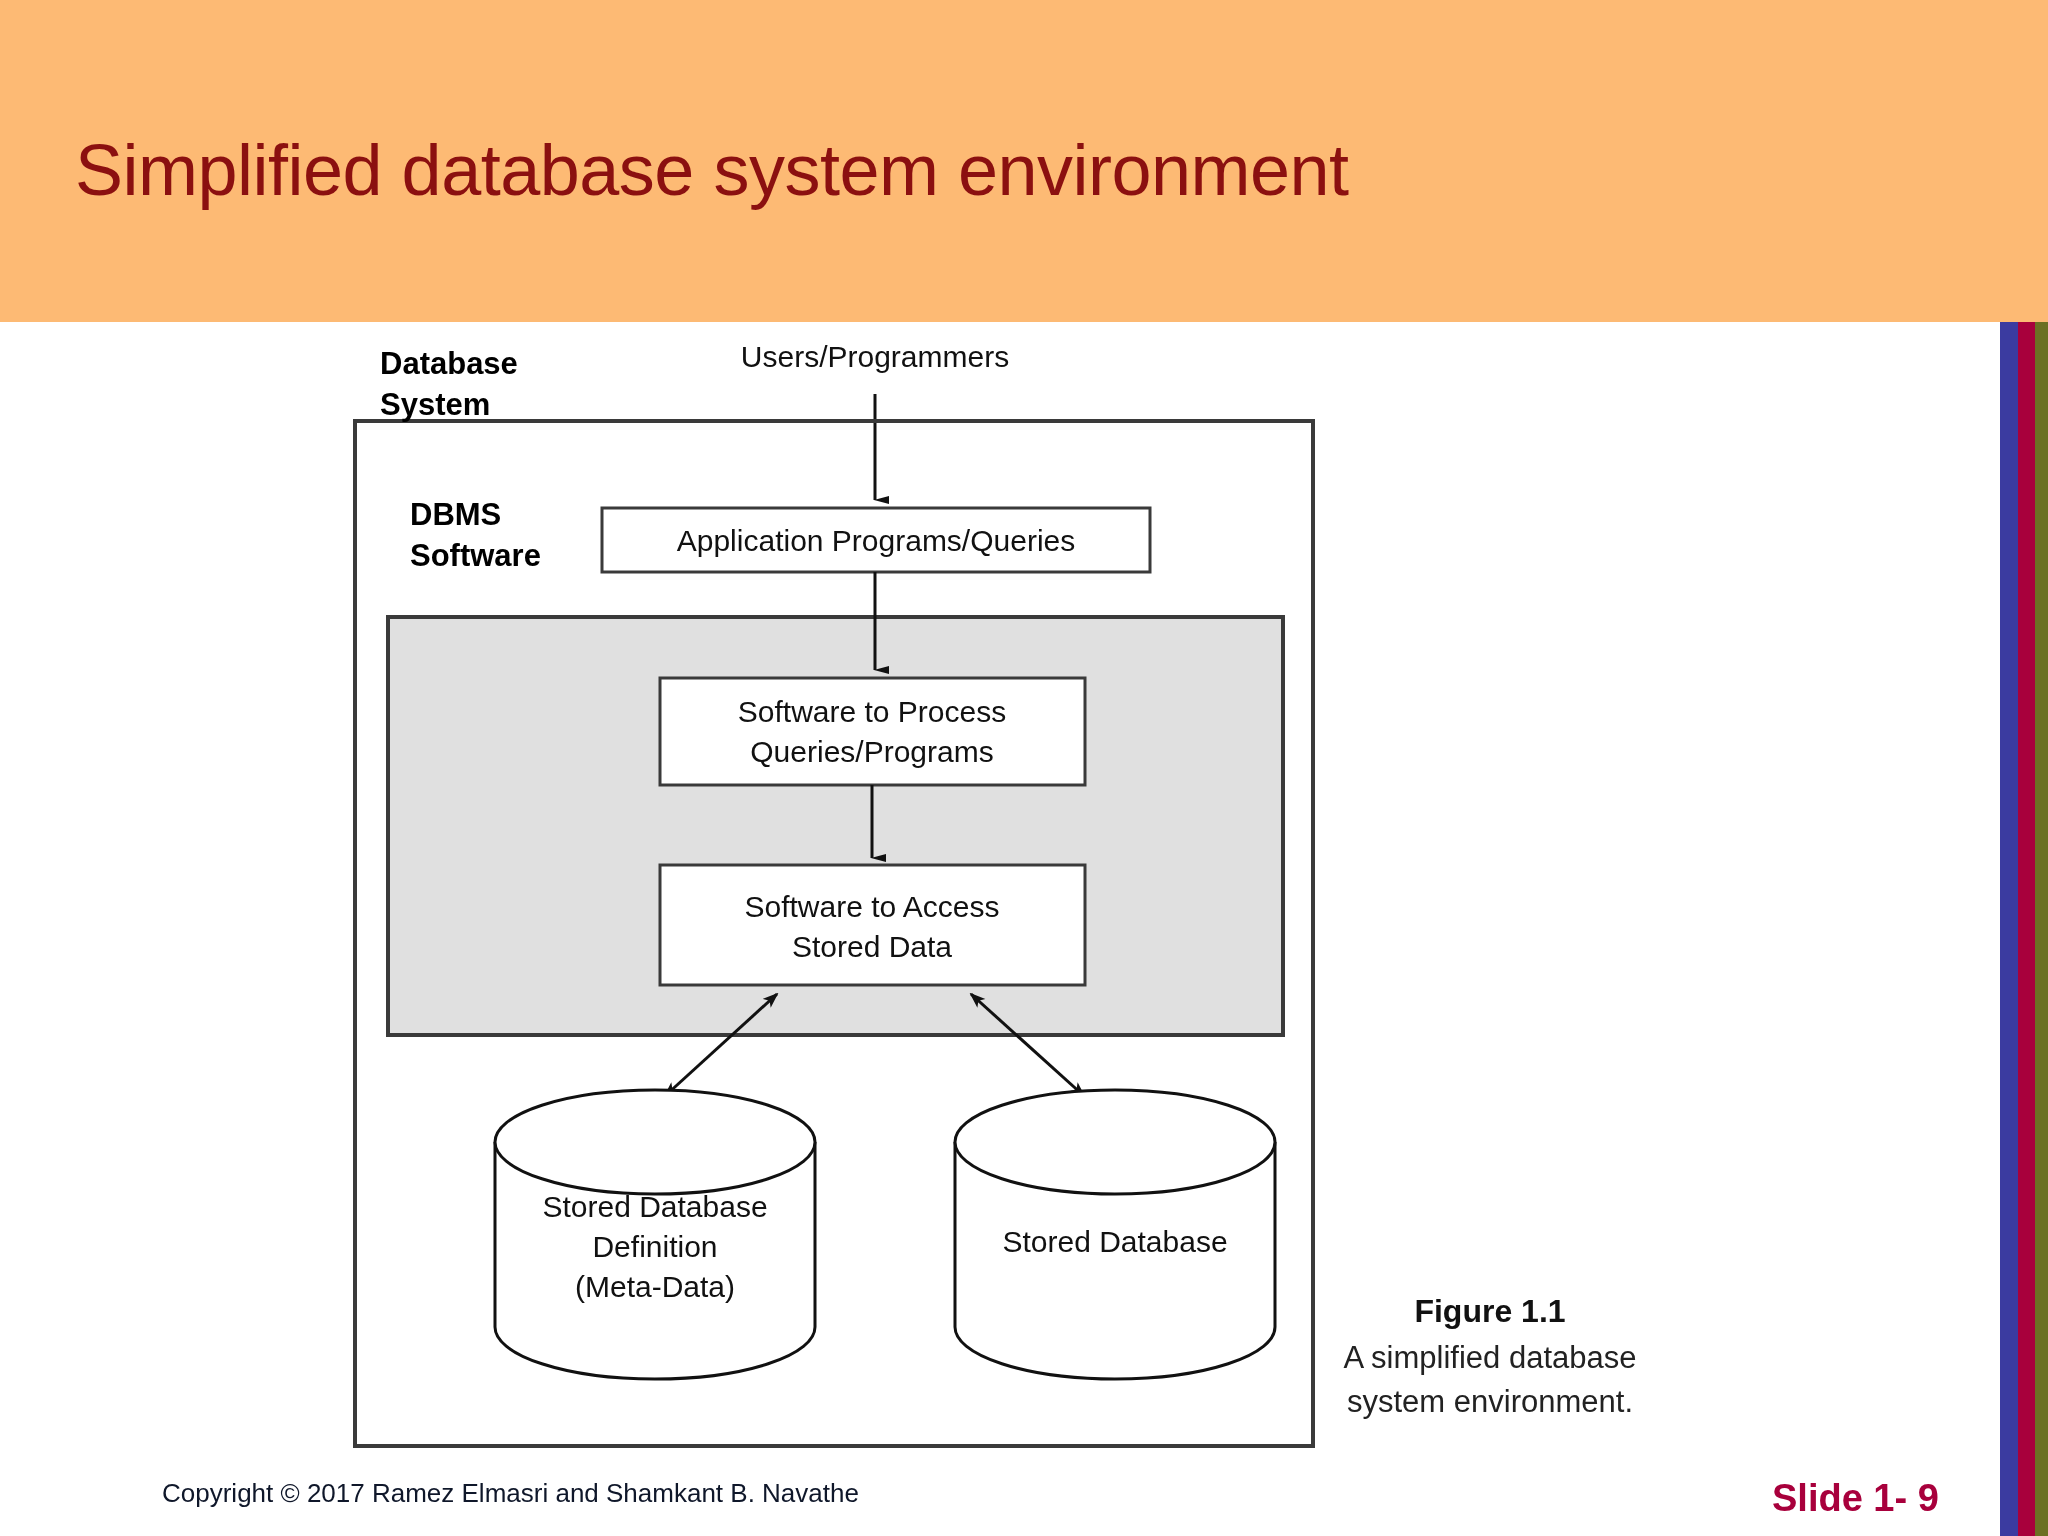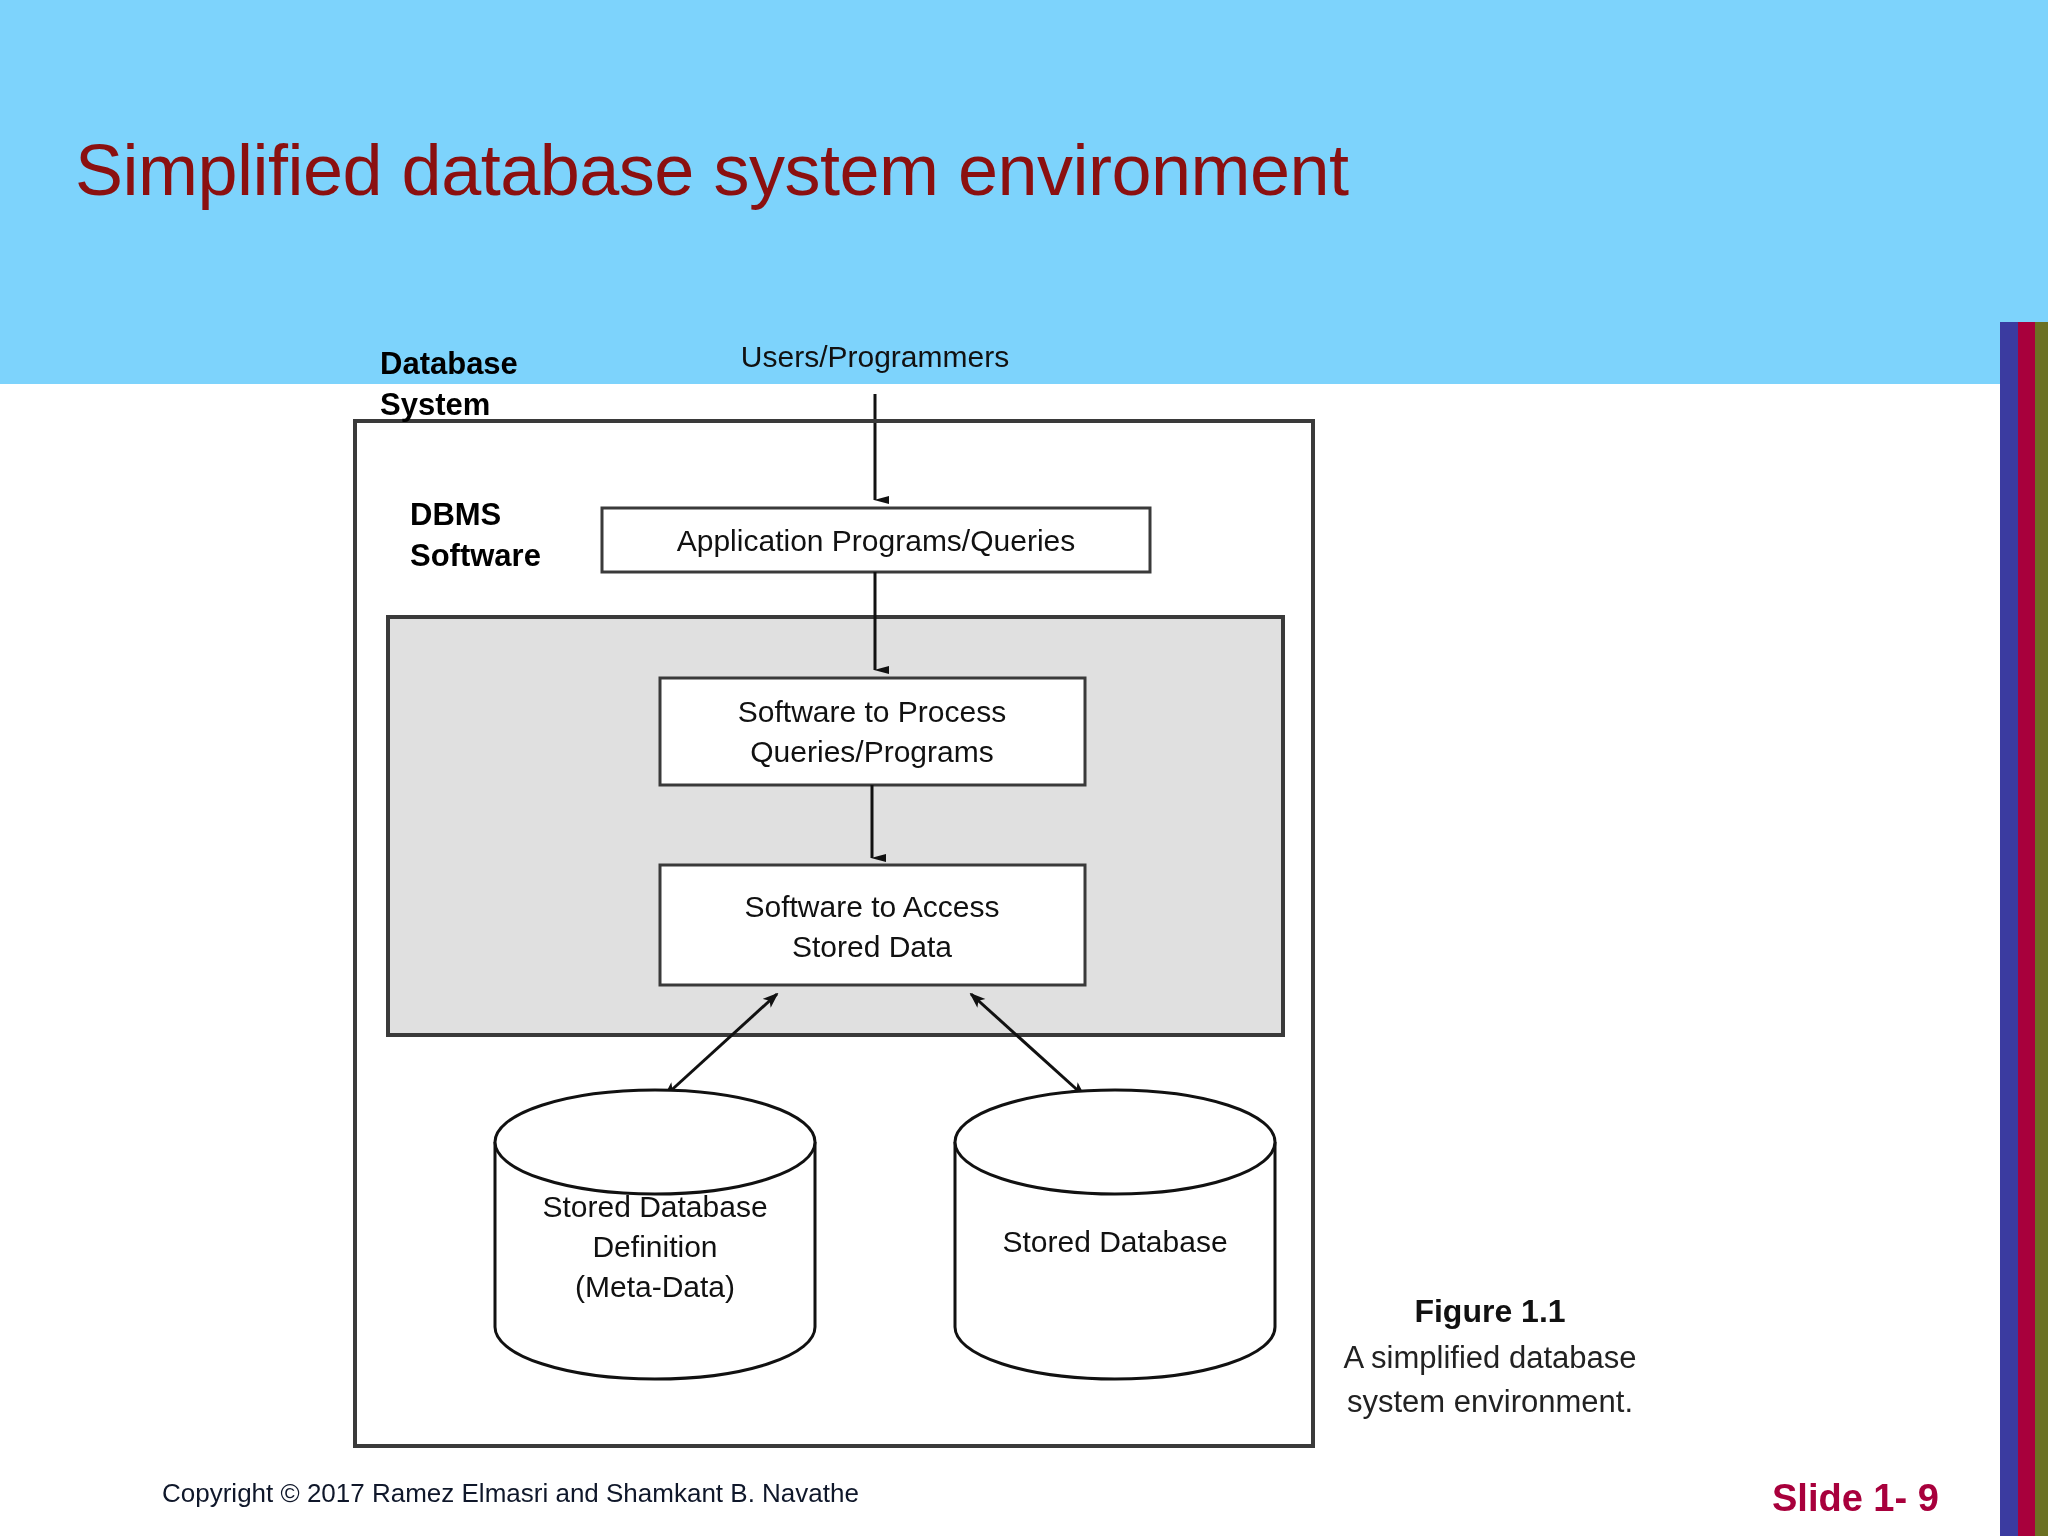--- a/index.html
+++ b/index.html
@@ -4,22 +4,22 @@
 <style>
   html,body{margin:0;padding:0;background:#fff;}
   body{
     width:2048px;height:1536px;overflow:hidden;position:relative;
     font-family:"Liberation Sans","DejaVu Sans",sans-serif;
   }
   #slide{position:absolute;inset:0;background:#ffffff;}
 
   
   .header-band{
-    position:absolute;left:0;top:0;width:2048px;height:384px;
-    background:#7dd3fc;
+    position:absolute;left:0;top:0;width:2048px;height:322px;
+    background:#fdba74;
   }
   .slide-title{
     position:absolute;left:75px;top:133px;
     font-size:72px;line-height:1.05;
     color:#8b1010;
     font-family:"Liberation Sans","DejaVu Sans",sans-serif;
     font-weight:400;
     white-space:nowrap;
     letter-spacing:-0.5px;
   }

